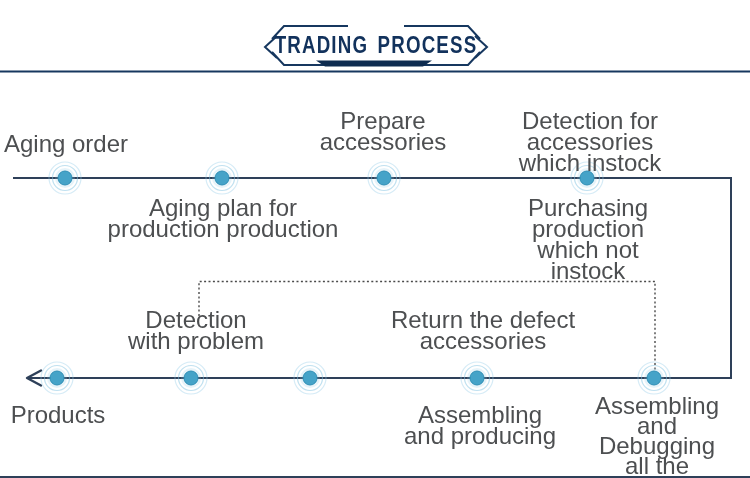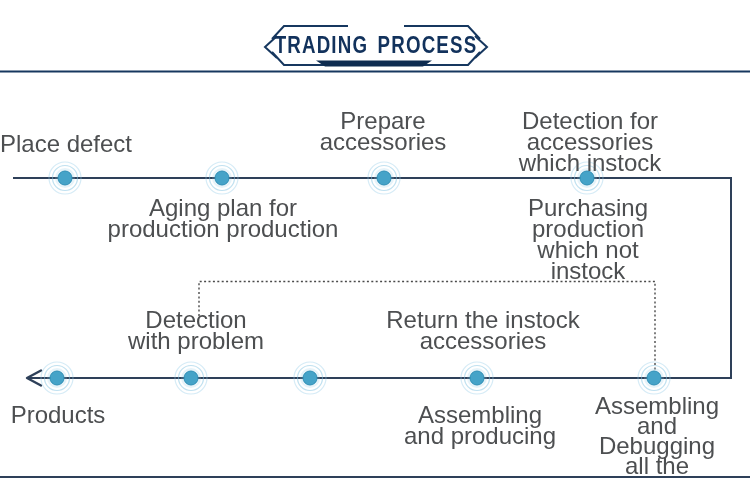--- a/index.html
+++ b/index.html
@@ -127,33 +127,33 @@
 
     <use href="#dot" transform="translate(57,378)"></use>
     <use href="#dot" transform="translate(191,378)"></use>
     <use href="#dot" transform="translate(310,378)"></use>
     <use href="#dot" transform="translate(477,378)"></use>
     <use href="#dot" transform="translate(654,378)"></use>
   </svg>
 
   <div class="page-title">TRADING PROCESS</div>
 
-  <div class="lbl" style="left:66px;  top:133px;">Place defect</div>
+  <div class="lbl" style="left:66px;  top:133px;">Aging order</div>
   <div class="lbl" style="left:223px; top:197px;">Aging plan for
 production production</div>
   <div class="lbl" style="left:383px; top:110px;">Prepare
 accessories</div>
   <div class="lbl" style="left:590px; top:110px;">Detection for
 accessories which instock</div>
   <div class="lbl" style="left:588px; top:197px;">Purchasing production
 which not instock</div>
 
   <div class="lbl" style="left:196px; top:309px;">Detection
 with problem</div>
-  <div class="lbl" style="left:483px; top:309px;">Return the instock
+  <div class="lbl" style="left:483px; top:309px;">Return the defect
 accessories</div>
 
   <div class="lbl" style="left:58px;  top:404px;">Products</div>
   <div class="lbl" style="left:480px; top:404px;">Assembling
 and producing</div>
   <div class="lbl tight" style="left:657px; top:396px;">Assembling and
 Debugging all the
 accessories</div>
 
   <div class="bottom-divider"></div>

